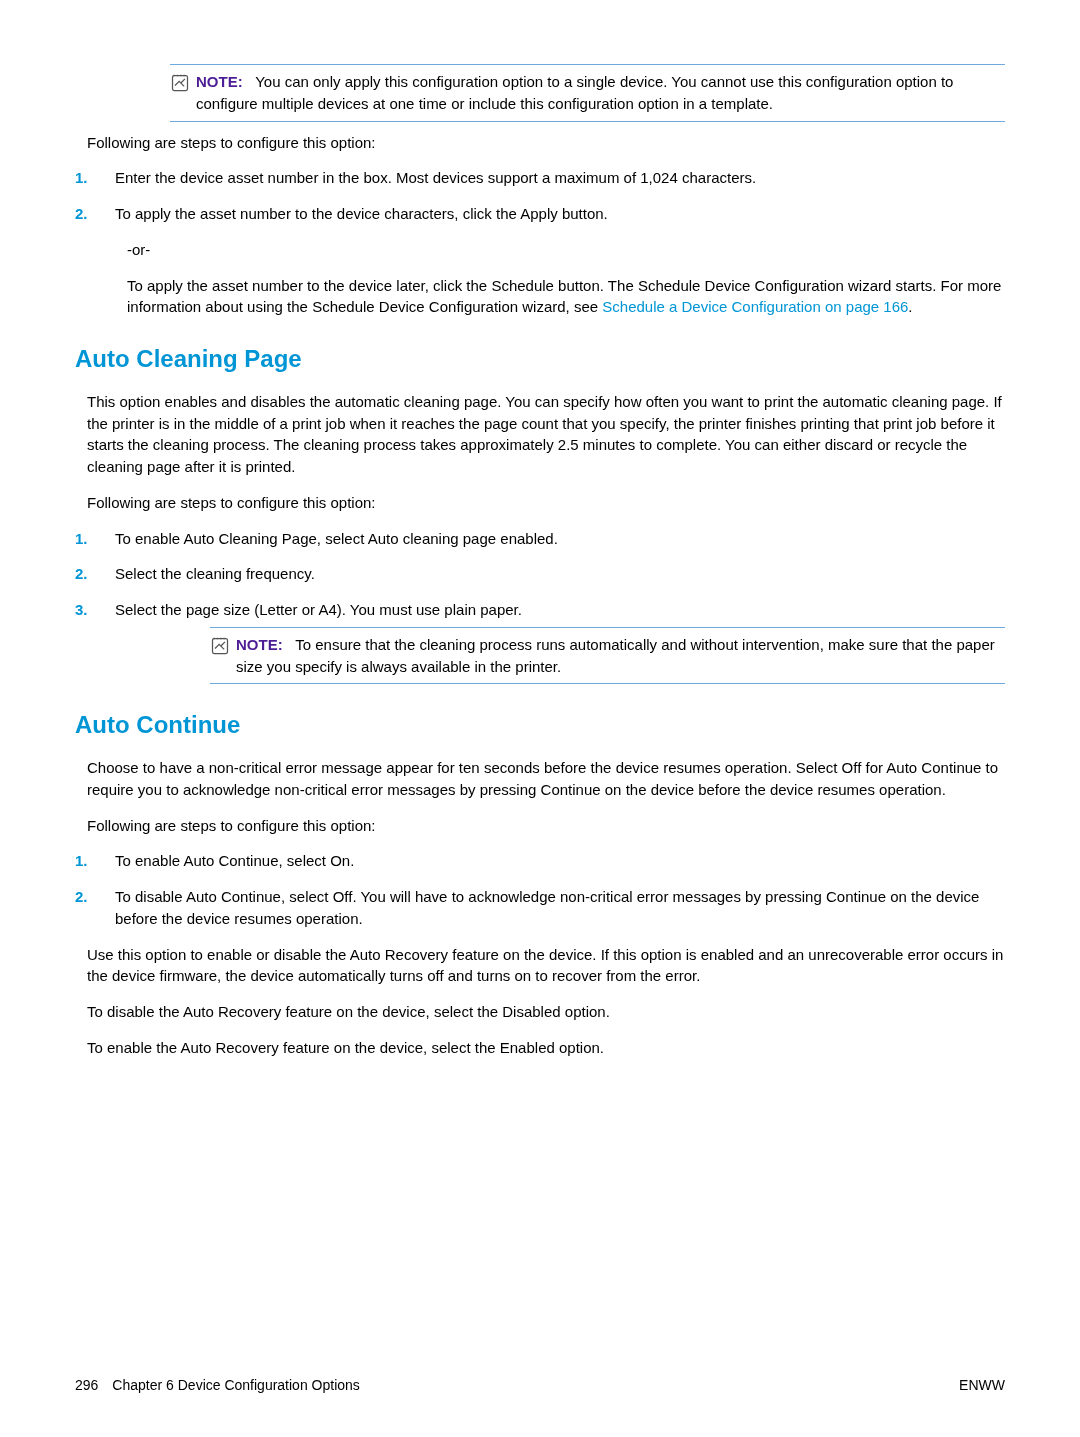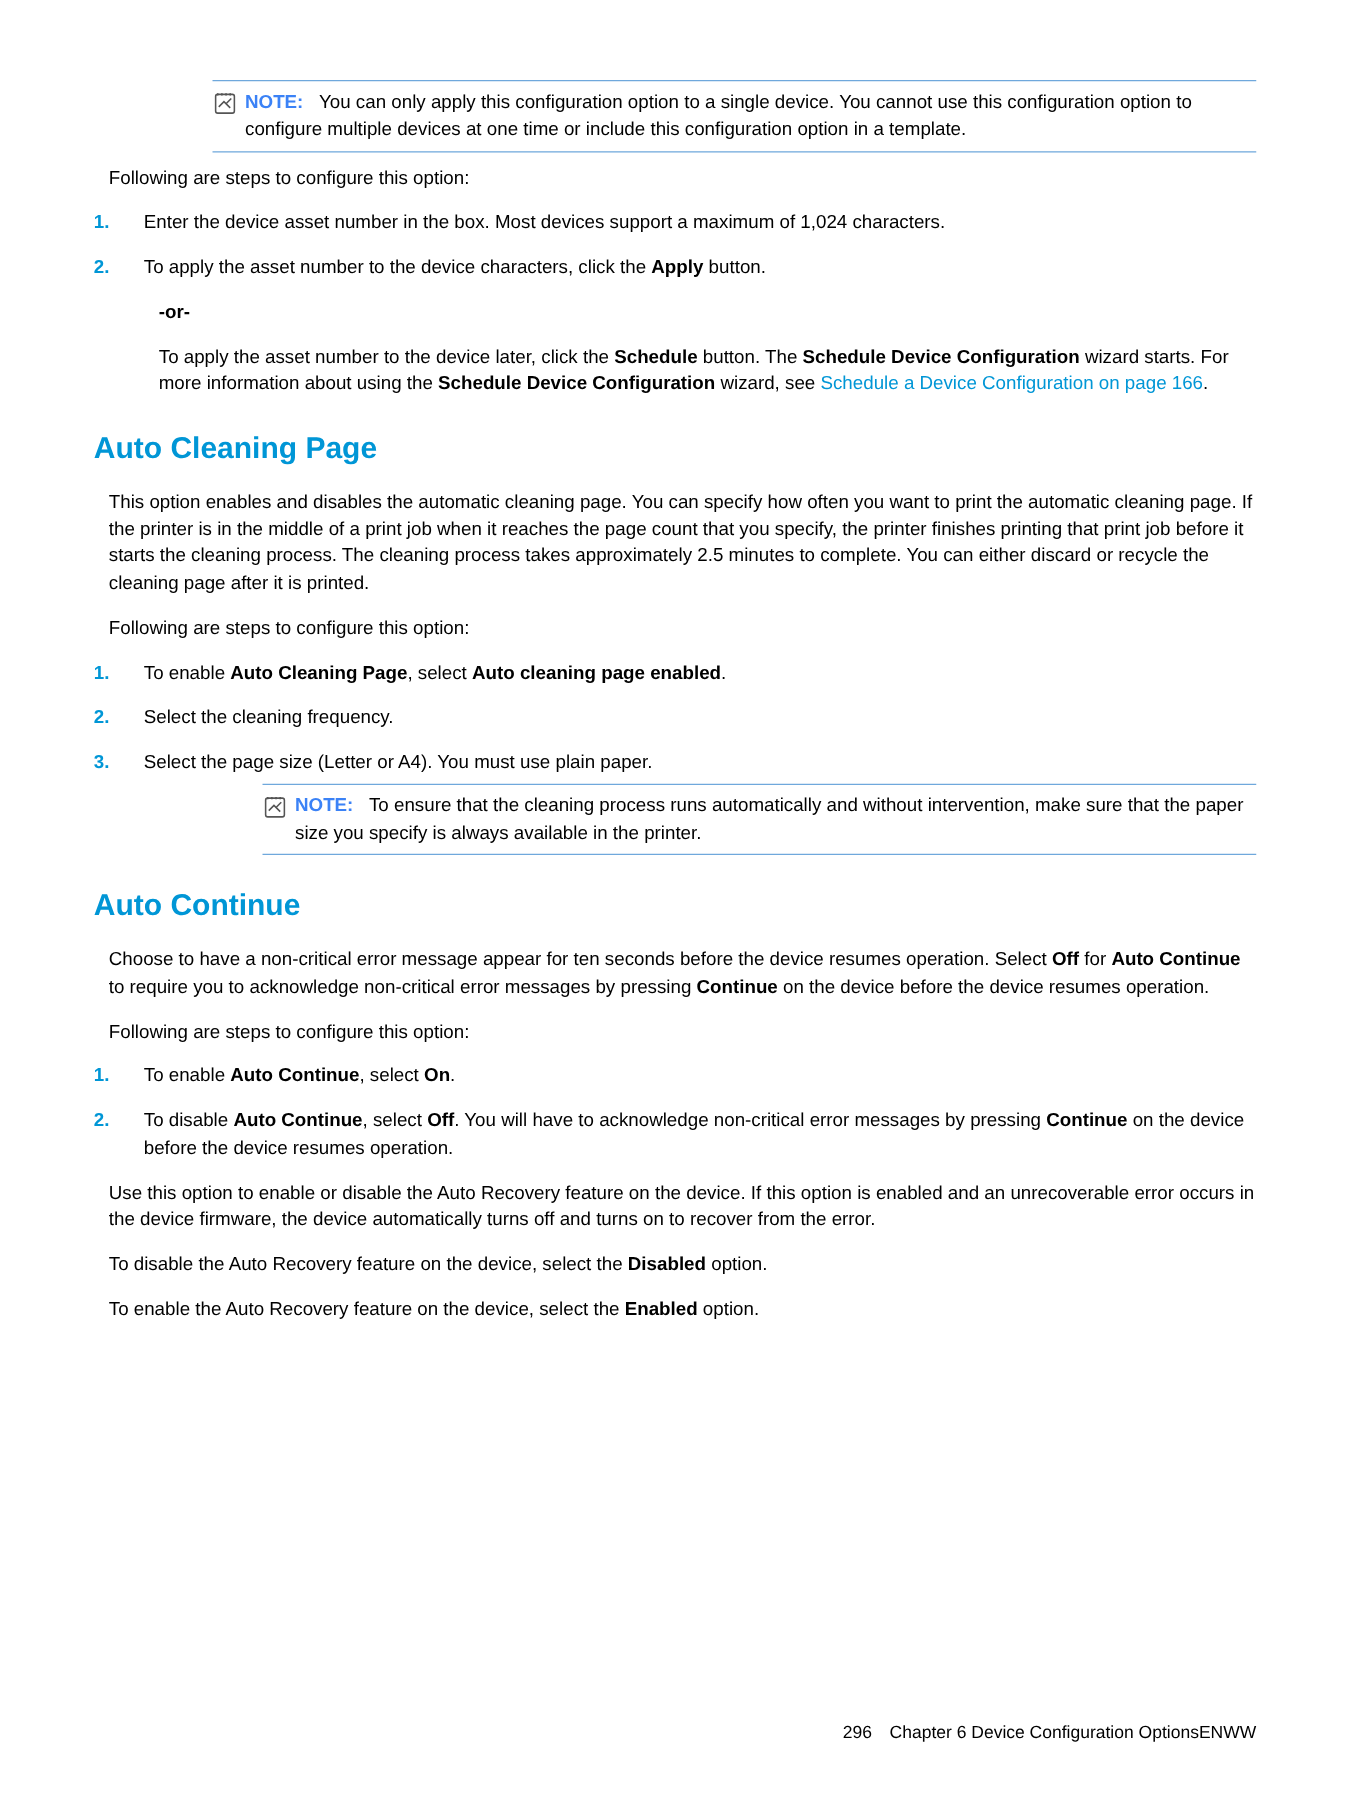--- a/index.html
+++ b/index.html
@@ -1,30 +1,30 @@
 <!DOCTYPE html>
 <html><head>
 <meta charset="utf-8">
 <style>
 html,body{margin:0;padding:0;background:#fff;color:#000;font-family:Arial,Helvetica,sans-serif;font-size:15px;line-height:1.45}
 .page{width:1080px;height:1437px;box-sizing:border-box;padding:60px 75px 45px 75px;position:relative}
 .note{border-top:1px solid #6fa8dc;border-bottom:1px solid #6fa8dc;padding:6px 0;margin:4px 0 10px 0;display:flex;align-items:flex-start}
 .note .icon{flex:0 0 auto;margin-right:6px;margin-top:2px}
 .note .txt{flex:1 1 auto}
-.notelabel{font-weight:700;color:#3b82f6}
+.notelabel{font-weight:700;color:#4c1d95}
 .indent2{margin-left:95px}
 .indent3{margin-left:135px}
 .p{margin:0 0 14px 12px}
 .ol-row{display:flex;margin:0 0 14px 0}
 .ol-row .num{width:40px;flex:0 0 40px;font-weight:700;color:#0096d6}
 .ol-row .body{flex:1 1 auto}
 h2{font-family:Arial,Helvetica,sans-serif;font-weight:700;color:#0096d6;font-size:24px;margin:24px 0 14px 0}
-b{font-weight:700}
+b{font-weight:400}
 a.link{color:#0096d6;}
-.footer{position:absolute;left:75px;right:75px;bottom:42px;display:flex;justify-content:flex-end;font-size:14px}
+.footer{position:absolute;left:75px;right:75px;bottom:42px;display:flex;justify-content:space-between;font-size:14px}
 .footer .left{display:flex;gap:14px}
 svg.ni{width:20px;height:20px}
 </style>
 </head>
 <body>
 
 <div class="page">
 
   <div class="note indent2">
     <span class="icon">

